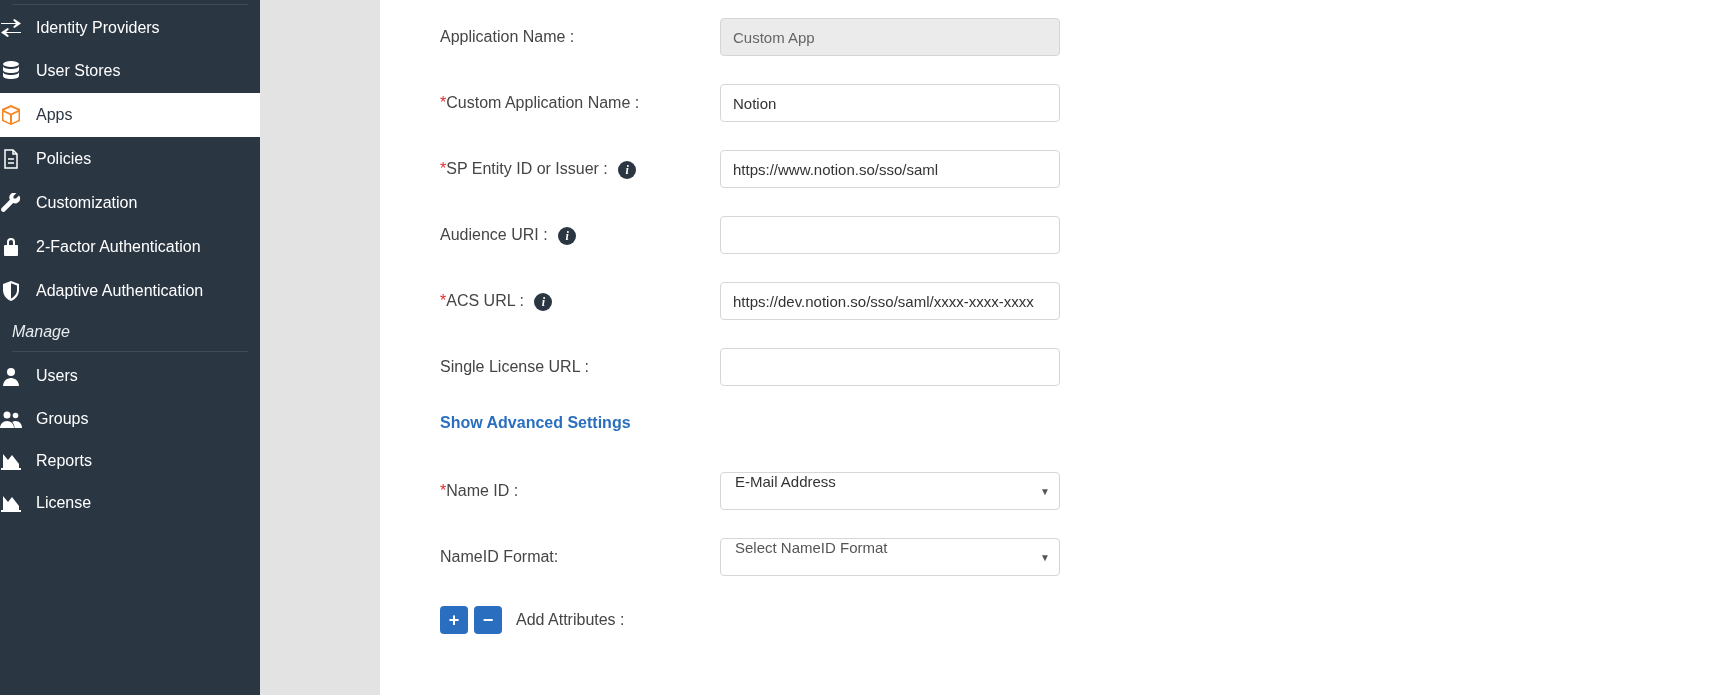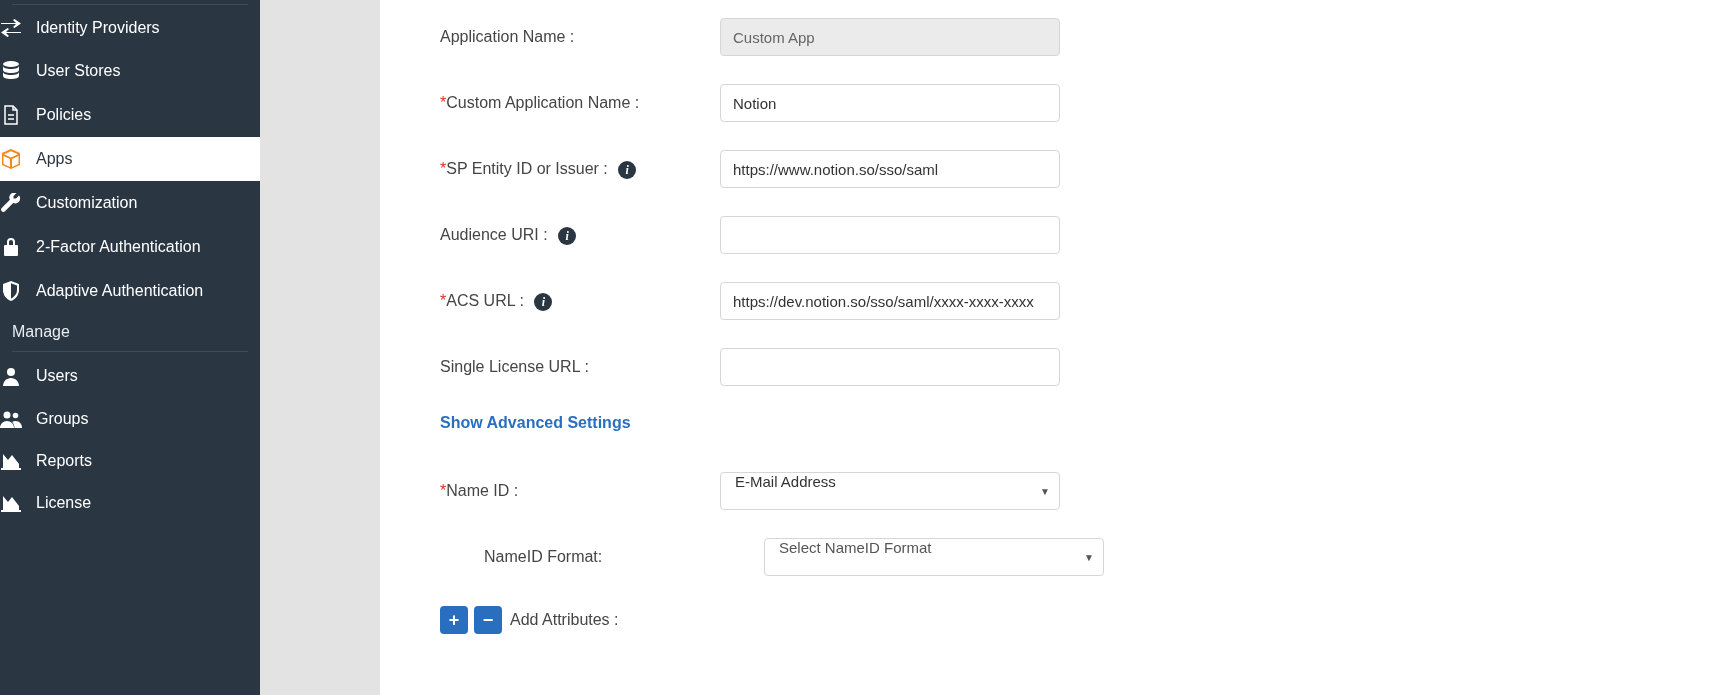--- a/index.html
+++ b/index.html
@@ -35,20 +35,21 @@
   .nav-item.active {
     background: #ffffff;
     color: #2b3643;
   }
   .nav-item .icon { width: 22px; display: inline-flex; justify-content: center; }
   .nav-item.active .icon { color: #f58620; }
   .section-label {
     padding: 10px 16px 10px 12px;
     color: #e8ecef;
     font-size: 16px;
+    font-style: italic;
   }
   
   .gutter {
     width: 120px;
     height: 100%;
     background: #e3e3e3;
     flex-shrink: 0;
   }
   .content {
     flex: 1;
@@ -137,21 +138,21 @@
     background: #2a6fbf;
     color: #fff;
     font-size: 18px;
     font-weight: 700;
     line-height: 1;
     display: inline-flex;
     align-items: center;
     justify-content: center;
     cursor: pointer;
   }
-  .attr-label { margin-left: 2px; font-size: 16px; color: #454545; }
+  .attr-label { margin-left: 8px; font-size: 16px; color: #454545; }
   svg { display: block; }
 </style>
 </head>
 <body>
 
 <nav class="sidebar">
   <hr class="sidebar-hr">
   <div class="nav-item">
     <span class="icon">
       <svg width="20" height="18" viewBox="0 0 20 18" fill="currentColor">
@@ -161,40 +162,40 @@
     <span>Identity Providers</span>
   </div>
   <div class="nav-item">
     <span class="icon">
       <svg width="18" height="20" viewBox="0 0 18 20" fill="currentColor">
           <ellipse cx="9" cy="3" rx="8" ry="3"></ellipse>
           <path d="M1 5v4c0 1.7 3.6 3 8 3s8-1.3 8-3V5c0 1.7-3.6 3-8 3S1 6.7 1 5zm0 6v4c0 1.7 3.6 3 8 3s8-1.3 8-3v-4c0 1.7-3.6 3-8 3s-8-1.3-8-3z"></path>
         </svg>
     </span>
     <span>User Stores</span>
+  </div>
+  <div class="nav-item active">
+    <span class="icon">
+      <svg width="20" height="20" viewBox="0 0 20 20" fill="currentColor">
+          <path d="M10 0l9 4v12l-9 4-9-4V4l9-4zm0 2.2L3 5.3 10 8.5l7-3.2L10 2.2zM2.5 7v8l6.5 3V10L2.5 7zm15 0L11 10v8l6.5-3V7z"></path>
+        </svg>
+    </span>
+    <span>Apps</span>
   </div>
   <div class="nav-item">
     <span class="icon">
       <svg width="16" height="20" viewBox="0 0 16 20" fill="none" stroke="currentColor" stroke-width="1.5">
           <path d="M2 1h8l4 4v14H2V1z"></path>
           <path d="M10 1v4h4"></path>
           <line x1="5" y1="10" x2="11" y2="10"></line>
           <line x1="5" y1="14" x2="11" y2="14"></line>
         </svg>
     </span>
     <span>Policies</span>
   </div>
-  <div class="nav-item active">
-    <span class="icon">
-      <svg width="20" height="20" viewBox="0 0 20 20" fill="currentColor">
-          <path d="M10 0l9 4v12l-9 4-9-4V4l9-4zm0 2.2L3 5.3 10 8.5l7-3.2L10 2.2zM2.5 7v8l6.5 3V10L2.5 7zm15 0L11 10v8l6.5-3V7z"></path>
-        </svg>
-    </span>
-    <span>Apps</span>
-  </div>
   <div class="nav-item">
     <span class="icon">
       <svg width="20" height="20" viewBox="0 0 20 20" fill="currentColor">
           <path d="M19 4.5a5 5 0 0 1-6.8 5.6L4.5 17.8a2.4 2.4 0 1 1-3.3-3.3l7.7-7.7A5 5 0 0 1 15.5 0l-3 3v2.5H15l3-3c.6.6 1 1.3 1 2z"></path>
         </svg>
     </span>
     <span>Customization</span>
   </div>
   <div class="nav-item">
     <span class="icon">
@@ -308,21 +309,21 @@
   <div class="form-row" style="margin-top:4px;">
     <label class="form-label">
       <span class="req">*</span><span>Name ID :</span>
     </label>
     <div class="select-wrap">
       <div class="select-input">E-Mail Address</div>
       <span class="select-caret">▼</span>
     </div>
   </div>
 
-  <div class="form-row" style="margin-bottom:18px;margin-left:44px;">
+  <div class="form-row" style="margin-bottom:18px;">
     <label class="form-label">
       <span>NameID Format:</span>
     </label>
     <div class="select-wrap">
       <div class="select-input" style="color:#555;">Select NameID Format</div>
       <span class="select-caret">▼</span>
     </div>
   </div>
 
   <div class="attr-row">

